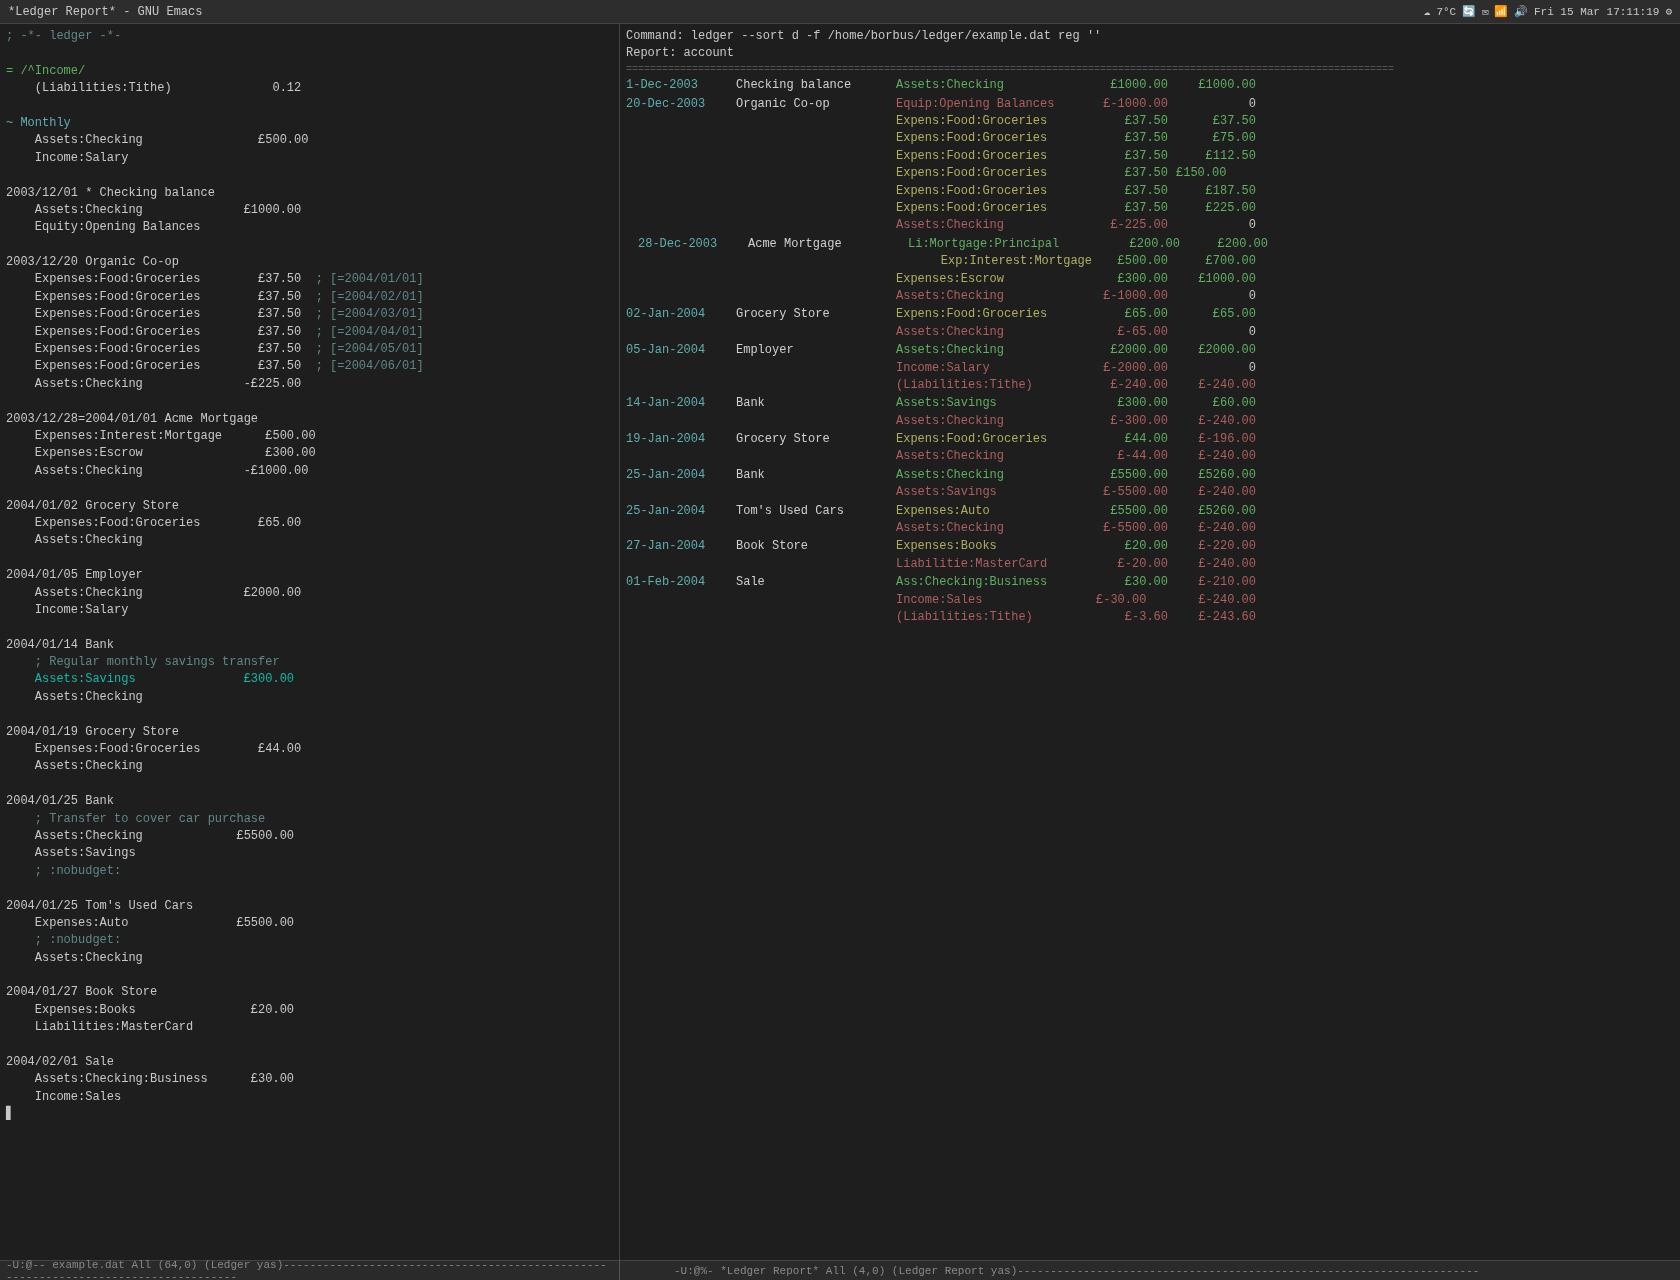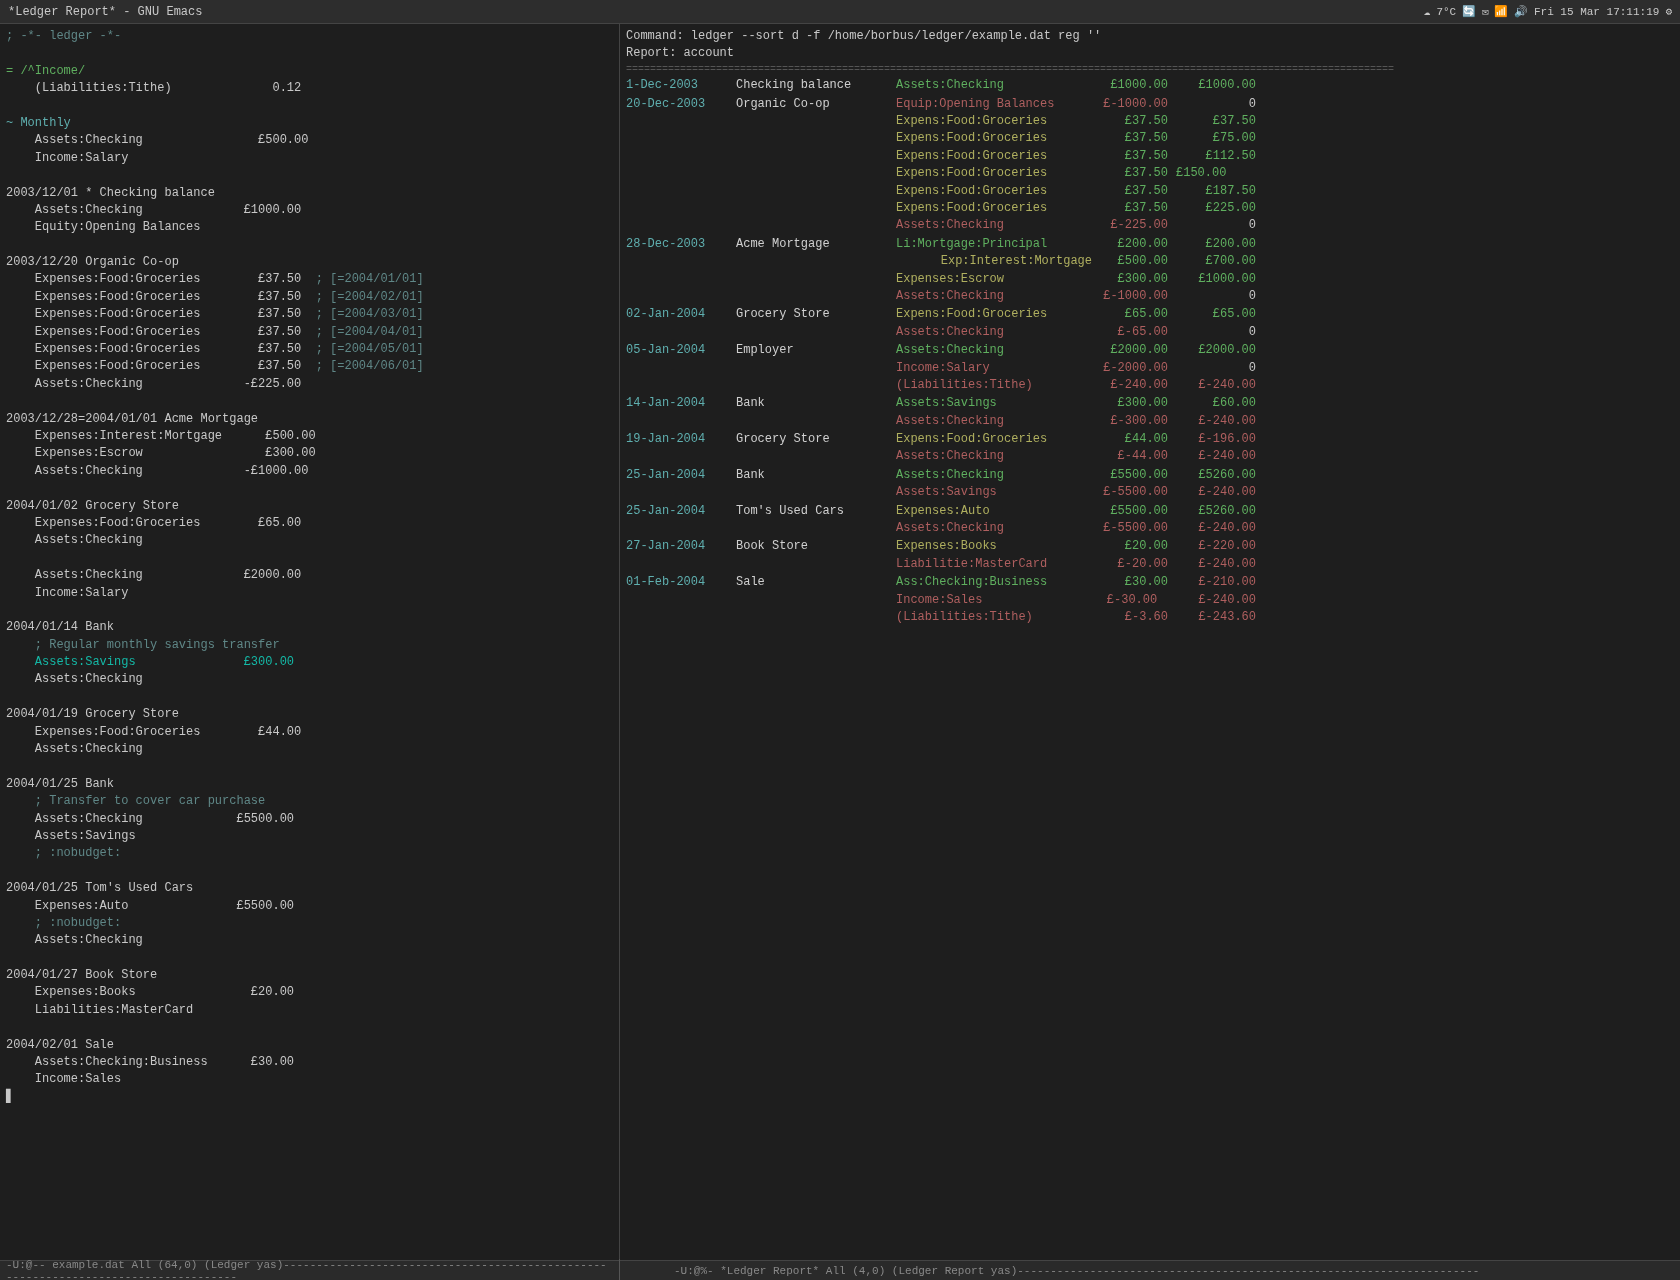--- a/index.html
+++ b/index.html
@@ -115,20 +115,21 @@
         <div style="color: rgb(200, 200, 200); white-space: pre; min-height: 1.45em;">&nbsp;</div>
         <div style="color: rgb(200, 200, 200); white-space: pre; min-height: 1.45em;">2003/12/28=2004/01/01 Acme Mortgage</div>
         <div style="color: rgb(200, 200, 200); white-space: pre; min-height: 1.45em;">    Expenses:Interest:Mortgage      £500.00</div>
         <div style="color: rgb(200, 200, 200); white-space: pre; min-height: 1.45em;">    Expenses:Escrow                 £300.00</div>
         <div style="color: rgb(200, 200, 200); white-space: pre; min-height: 1.45em;">    Assets:Checking              -£1000.00</div>
         <div style="color: rgb(200, 200, 200); white-space: pre; min-height: 1.45em;">&nbsp;</div>
         <div style="color: rgb(200, 200, 200); white-space: pre; min-height: 1.45em;">2004/01/02 Grocery Store</div>
         <div style="color: rgb(200, 200, 200); white-space: pre; min-height: 1.45em;">    Expenses:Food:Groceries        £65.00</div>
         <div style="color: rgb(200, 200, 200); white-space: pre; min-height: 1.45em;">    Assets:Checking</div>
         <div style="color: rgb(200, 200, 200); white-space: pre; min-height: 1.45em;">&nbsp;</div>
+        <div style="color: rgb(200, 200, 200); white-space: pre; min-height: 1.45em;">2004/01/05 Employer</div>
         <div style="color: rgb(200, 200, 200); white-space: pre; min-height: 1.45em;">    Assets:Checking              £2000.00</div>
         <div style="color: rgb(200, 200, 200); white-space: pre; min-height: 1.45em;">    Income:Salary</div>
         <div style="color: rgb(200, 200, 200); white-space: pre; min-height: 1.45em;">&nbsp;</div>
         <div style="color: rgb(200, 200, 200); white-space: pre; min-height: 1.45em;">2004/01/14 Bank</div>
         <div style="color: rgb(95, 135, 135); white-space: pre; min-height: 1.45em;">    ; Regular monthly savings transfer</div>
         <div style="color: #14b8a6; white-space: pre; min-height: 1.45em;">    Assets:Savings               £300.00</div>
         <div style="color: rgb(200, 200, 200); white-space: pre; min-height: 1.45em;">    Assets:Checking</div>
         <div style="color: rgb(200, 200, 200); white-space: pre; min-height: 1.45em;">&nbsp;</div>
         <div style="color: rgb(200, 200, 200); white-space: pre; min-height: 1.45em;">2004/01/19 Grocery Store</div>
         <div style="color: rgb(200, 200, 200); white-space: pre; min-height: 1.45em;">    Expenses:Food:Groceries        £44.00</div>
@@ -221,21 +222,21 @@
           <span style="display: inline-block; width: 80px; text-align: right; color: rgb(95, 175, 95);">£225.00</span>
         </div>
         <div style="display: flex; white-space: nowrap; margin-bottom: 0px;">
           <span style="display: inline-block; width: 110px; color: rgb(95, 175, 175); padding-right: 4px;"></span>
           <span style="display: inline-block; width: 160px; color: rgb(208, 208, 208); padding-right: 4px;"></span>
           <span style="display: inline-block; width: 200px; color: rgb(175, 95, 95); padding-right: 4px;">Assets:Checking</span>
           <span style="display: inline-block; width: 80px; text-align: right; padding-right: 8px; color: rgb(175, 95, 95);">£-225.00</span>
           <span style="display: inline-block; width: 80px; text-align: right; color: rgb(200, 200, 200);">0</span>
         </div>
         <div style="height: 1px;"></div>
-        <div style="display: flex; white-space: nowrap; margin-bottom: 0px;">
+        <div style="display: flex; white-space: nowrap; margin-bottom: 0px; margin-left: 12px;">
           <span style="display: inline-block; width: 110px; color: rgb(95, 175, 175); padding-right: 4px;">28-Dec-2003</span>
           <span style="display: inline-block; width: 160px; color: rgb(208, 208, 208); padding-right: 4px;">Acme Mortgage</span>
           <span style="display: inline-block; width: 200px; color: rgb(95, 175, 95); padding-right: 4px;">Li:Mortgage:Principal</span>
           <span style="display: inline-block; width: 80px; text-align: right; padding-right: 8px; color: rgb(95, 175, 95);">£200.00</span>
           <span style="display: inline-block; width: 80px; text-align: right; color: rgb(95, 175, 95);">£200.00</span>
         </div>
         <div style="display: flex; white-space: nowrap; margin-bottom: 0px;">
           <span style="display: inline-block; width: 110px; color: rgb(95, 175, 175); padding-right: 4px;"></span>
           <span style="display: inline-block; width: 160px; color: rgb(208, 208, 208); padding-right: 4px;"></span>
           <span style="display: inline-block; width: 200px; color: rgb(175, 175, 95); padding-right: 4px; text-align: right;">Exp:Interest:Mortgage</span>
@@ -373,21 +374,21 @@
           <span style="display: inline-block; width: 110px; color: rgb(95, 175, 175); padding-right: 4px;">01-Feb-2004</span>
           <span style="display: inline-block; width: 160px; color: rgb(208, 208, 208); padding-right: 4px;">Sale</span>
           <span style="display: inline-block; width: 200px; color: rgb(95, 175, 95); padding-right: 4px;">Ass:Checking:Business</span>
           <span style="display: inline-block; width: 80px; text-align: right; padding-right: 8px; color: rgb(95, 175, 95);">£30.00</span>
           <span style="display: inline-block; width: 80px; text-align: right; color: rgb(175, 95, 95);">£-210.00</span>
         </div>
         <div style="display: flex; white-space: nowrap; margin-bottom: 0px;">
           <span style="display: inline-block; width: 110px; color: rgb(95, 175, 175); padding-right: 4px;"></span>
           <span style="display: inline-block; width: 160px; color: rgb(208, 208, 208); padding-right: 4px;"></span>
           <span style="display: inline-block; width: 200px; color: rgb(175, 95, 95); padding-right: 4px;">Income:Sales</span>
-          <span style="display: inline-block; width: 80px; text-align: center; padding-right: 8px; color: rgb(175, 95, 95);">£-30.00</span>
+          <span style="display: inline-block; width: 80px; text-align: left; padding-right: 8px; color: rgb(175, 95, 95);">£-30.00</span>
           <span style="display: inline-block; width: 80px; text-align: right; color: rgb(175, 95, 95);">£-240.00</span>
         </div>
         <div style="display: flex; white-space: nowrap; margin-bottom: 0px;">
           <span style="display: inline-block; width: 110px; color: rgb(95, 175, 175); padding-right: 4px;"></span>
           <span style="display: inline-block; width: 160px; color: rgb(208, 208, 208); padding-right: 4px;"></span>
           <span style="display: inline-block; width: 200px; color: rgb(175, 95, 95); padding-right: 4px;">(Liabilities:Tithe)</span>
           <span style="display: inline-block; width: 80px; text-align: right; padding-right: 8px; color: rgb(175, 95, 95);">£-3.60</span>
           <span style="display: inline-block; width: 80px; text-align: right; color: rgb(175, 95, 95);">£-243.60</span>
         </div>
       </div>

